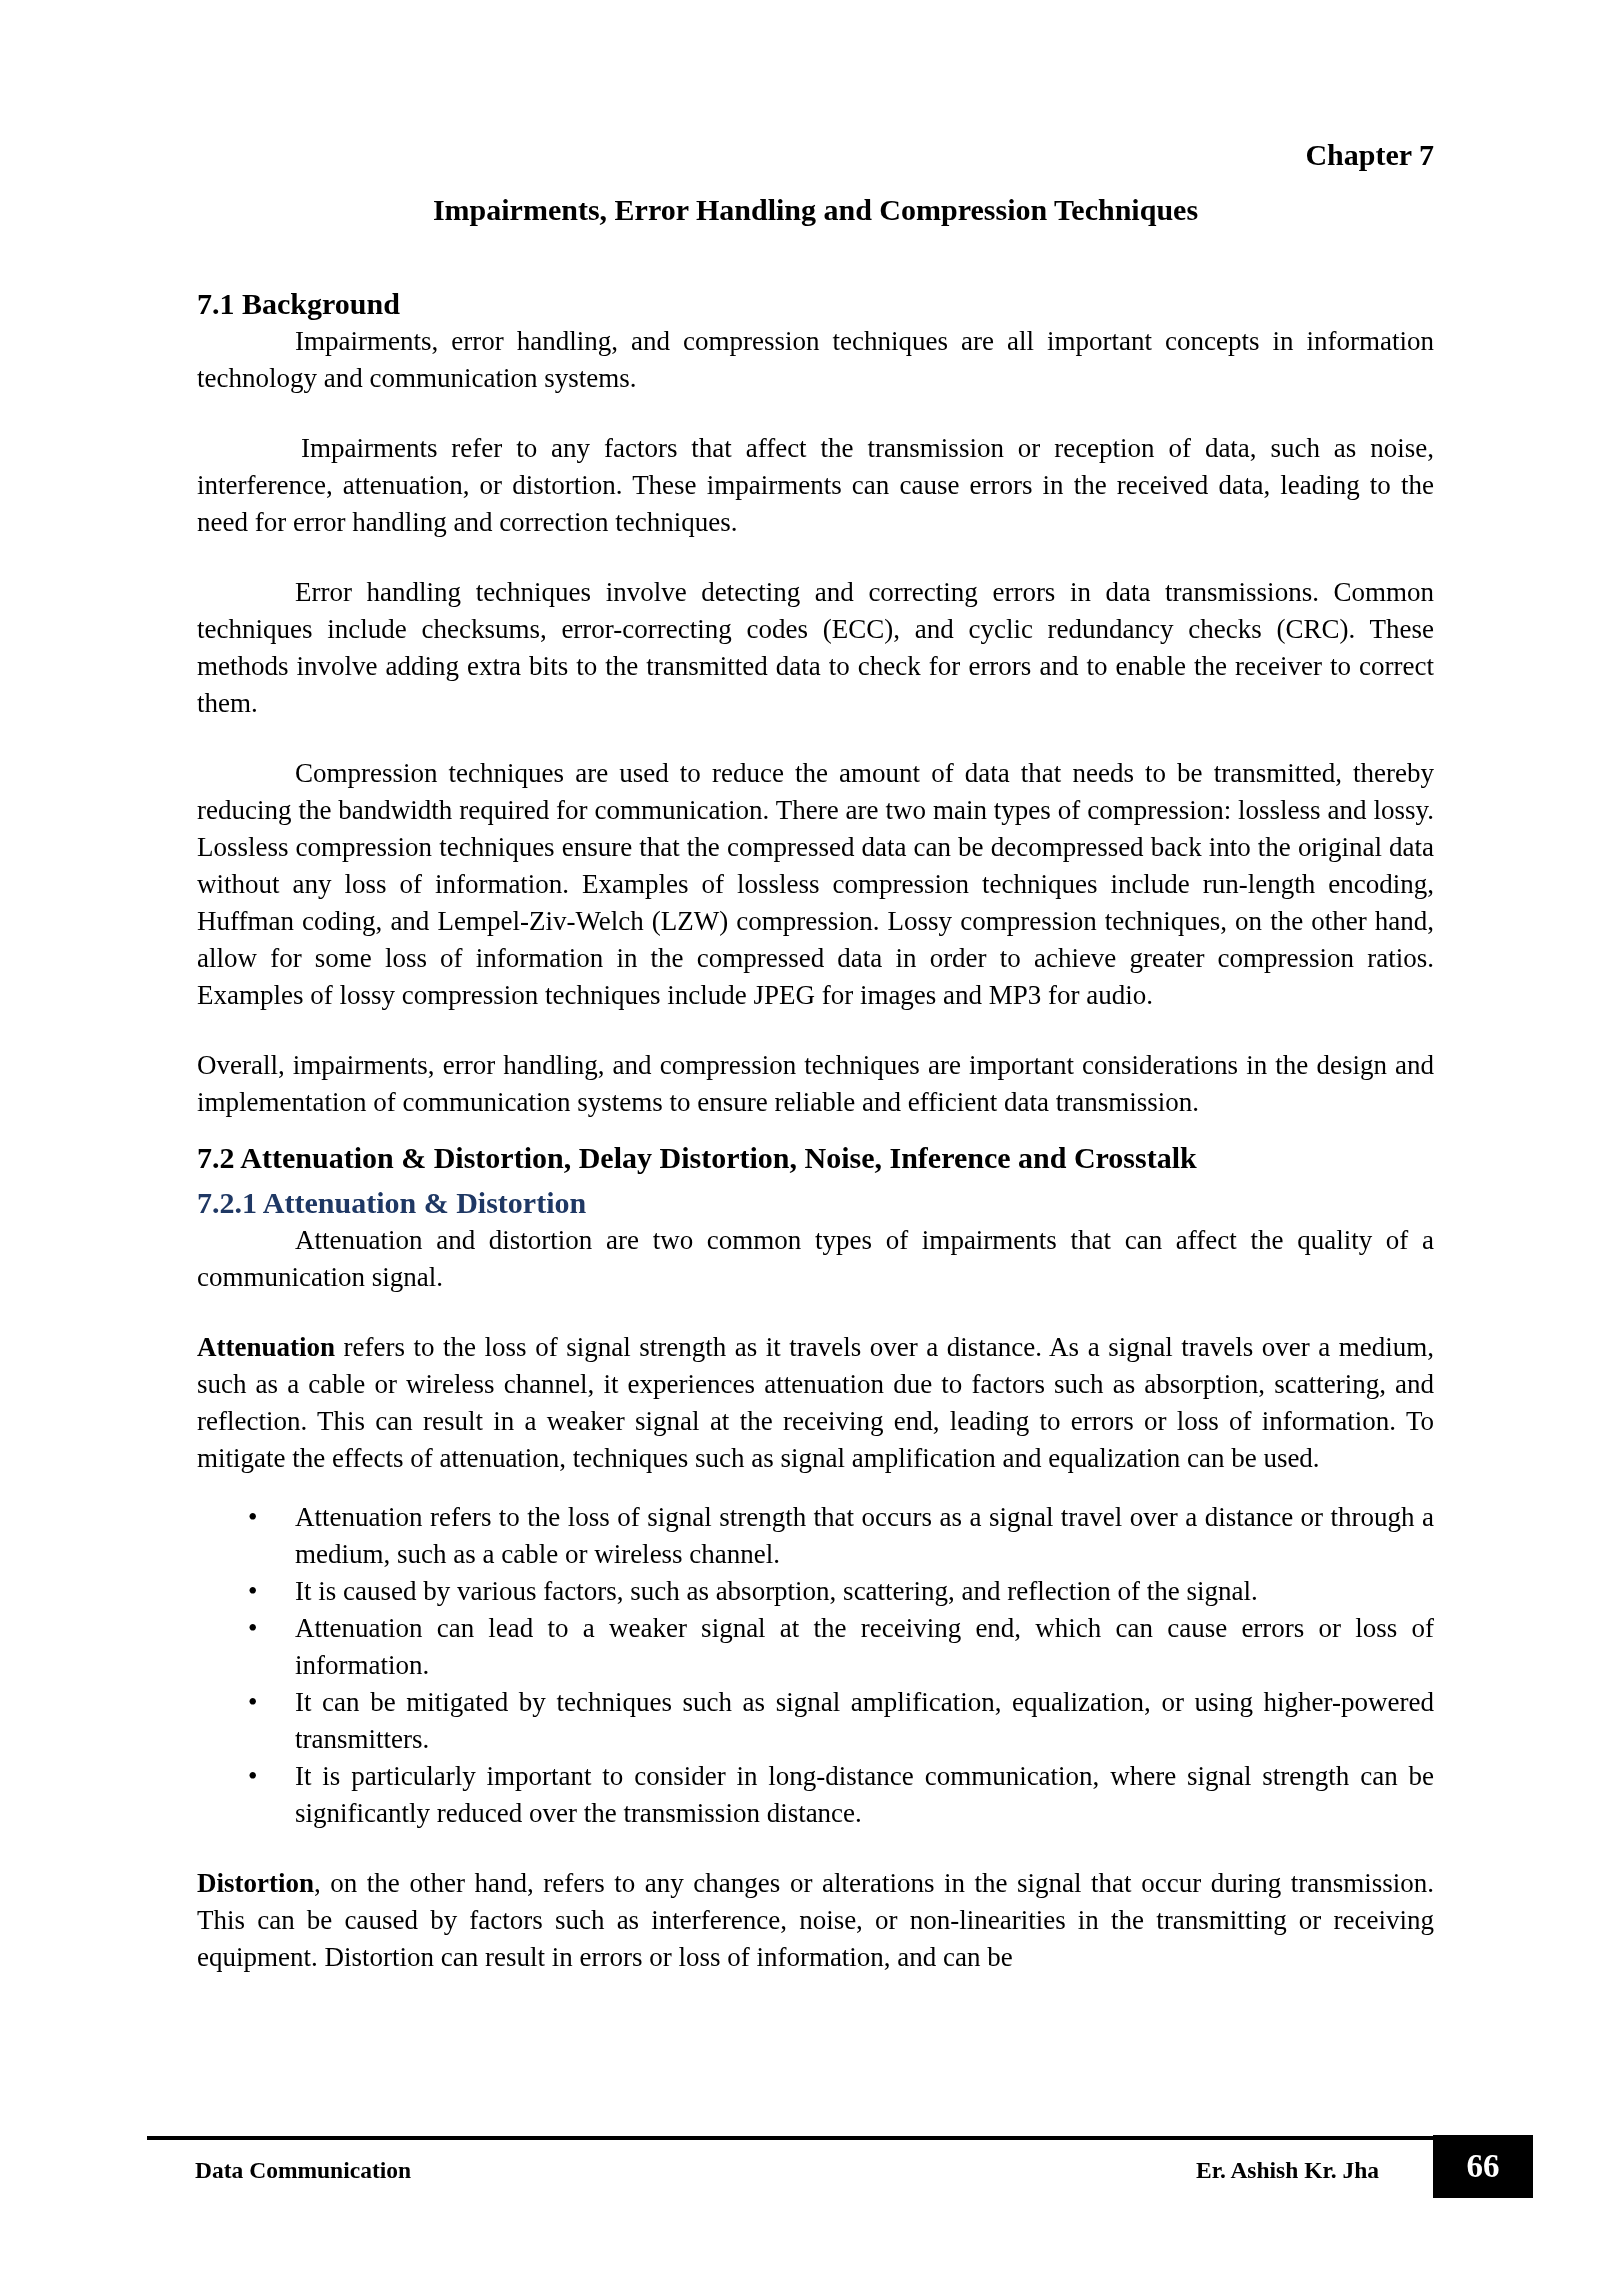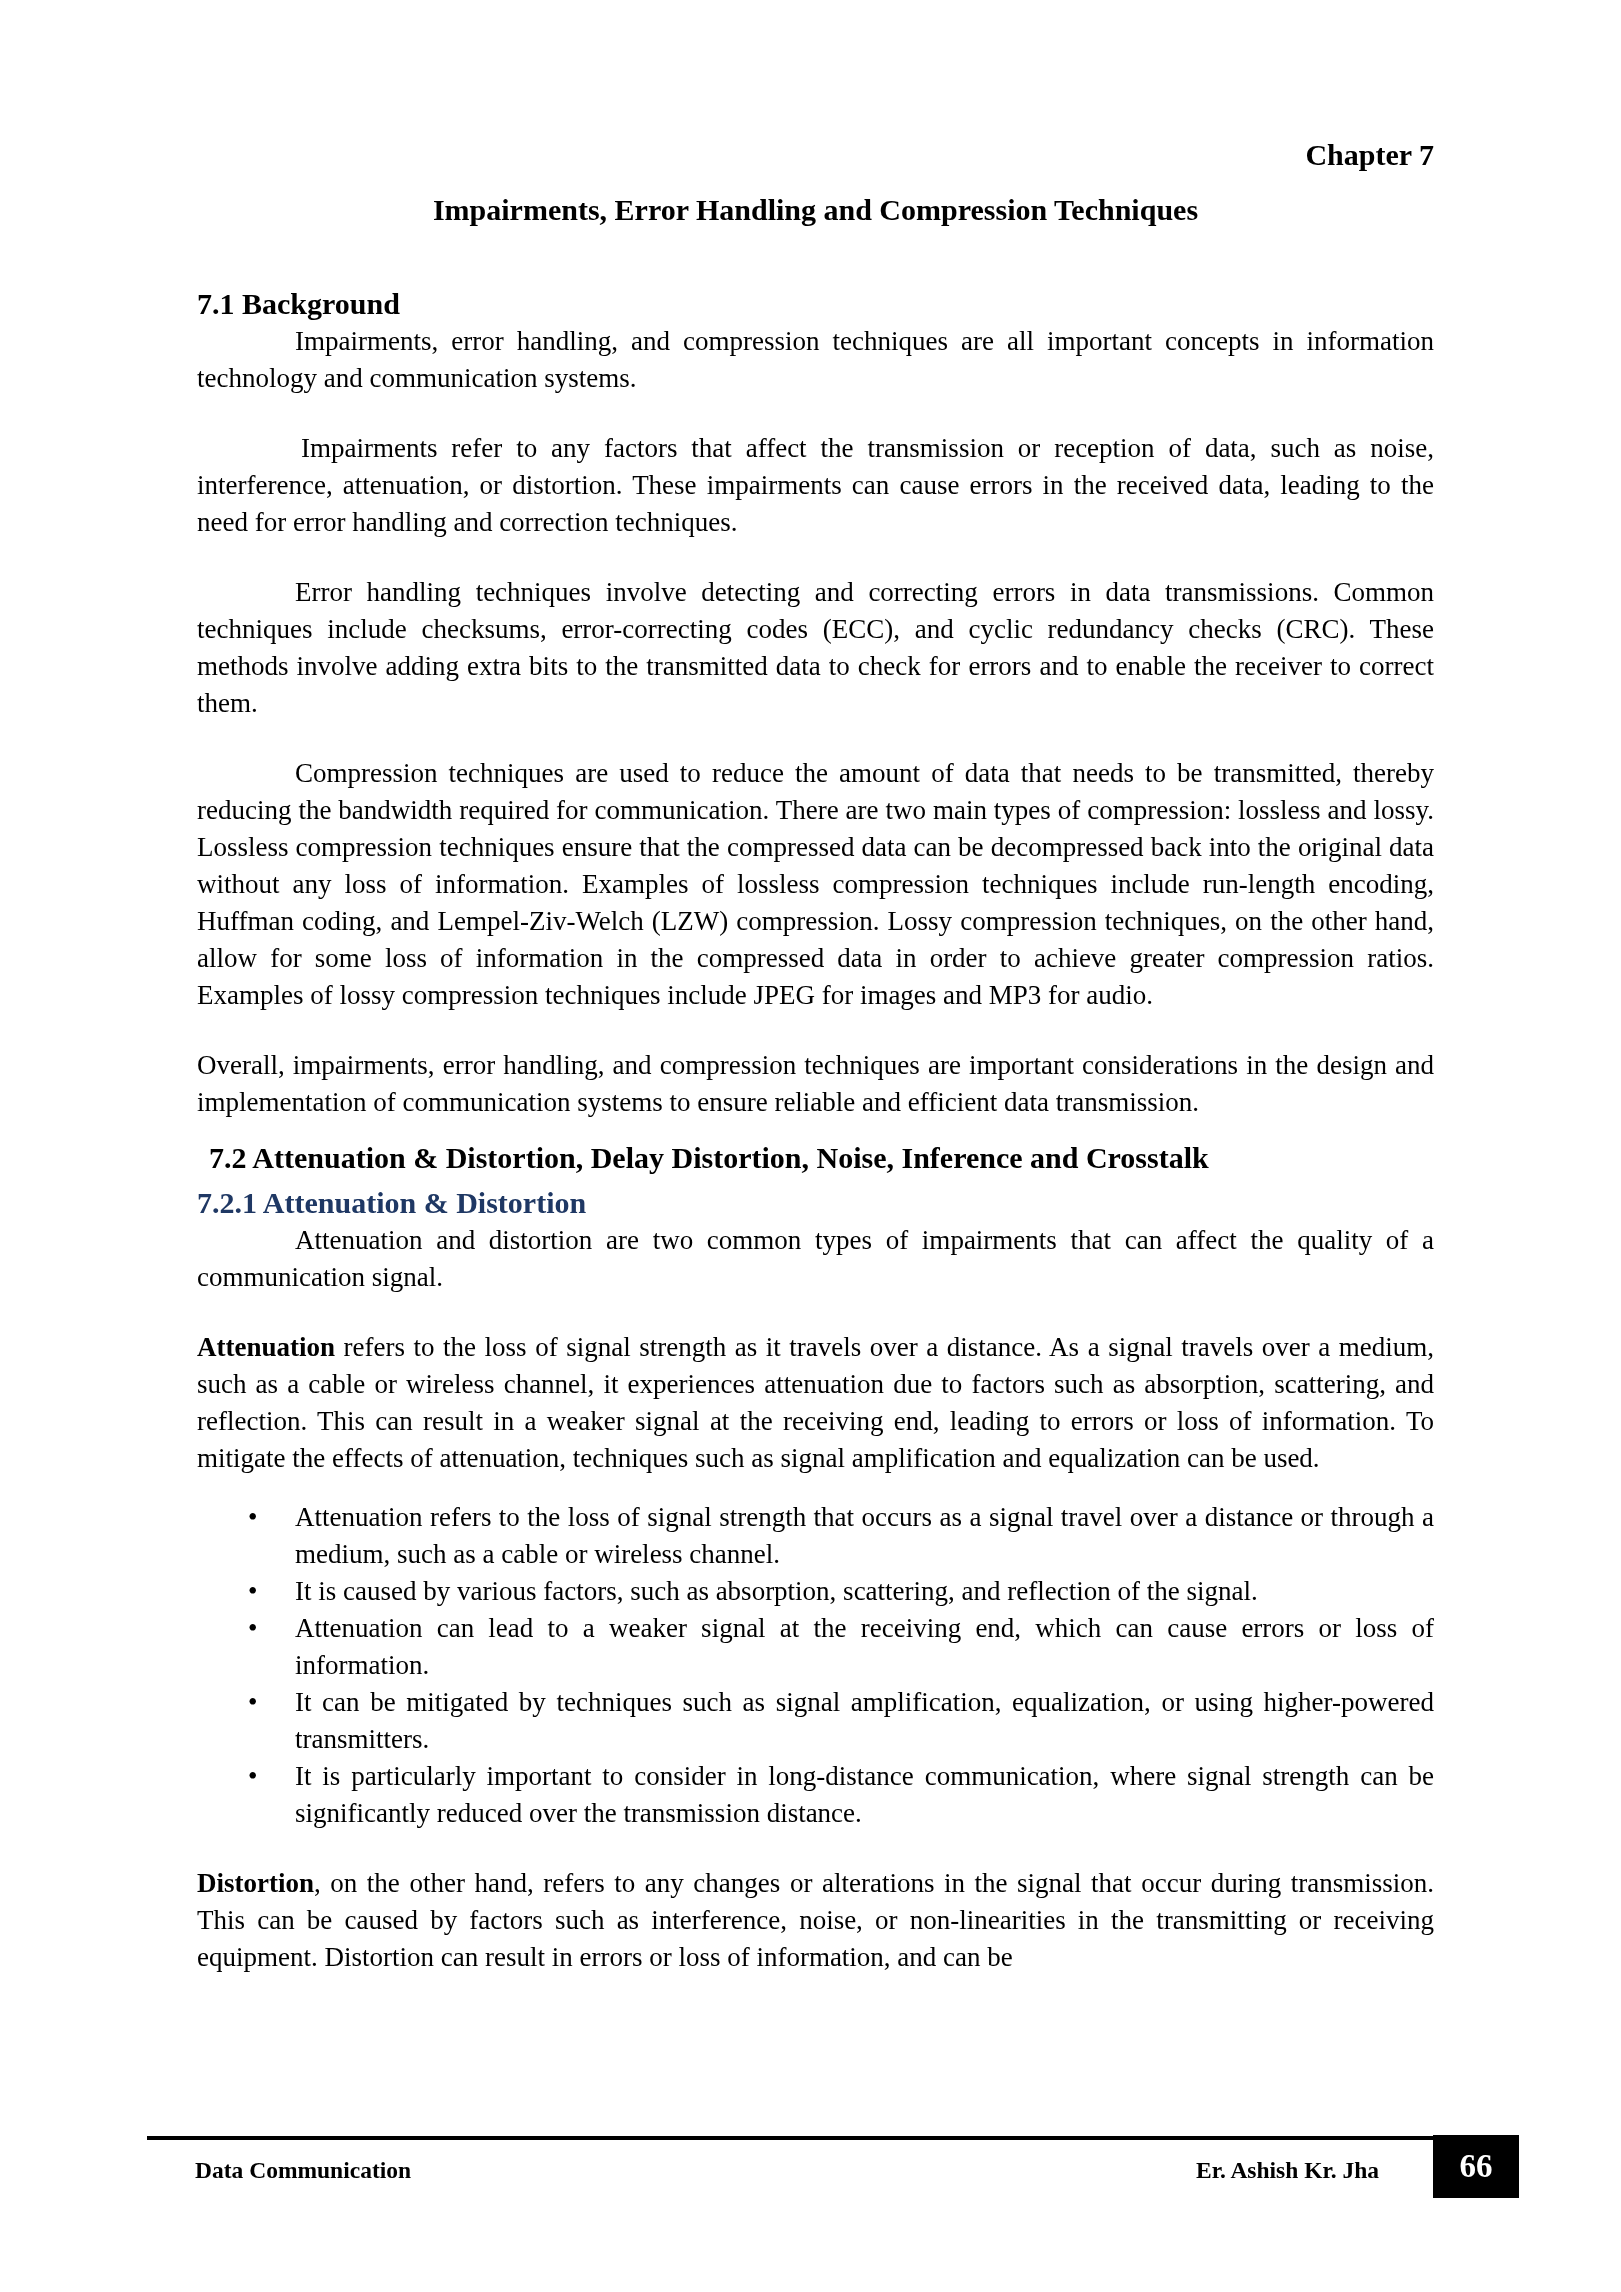--- a/index.html
+++ b/index.html
@@ -15,39 +15,39 @@
   p { margin: 0; text-align: justify; }
   p.indent { text-indent: 98px; }
   p.indent2 { text-indent: 104px; }
   .gap { margin-top: 33px; }
   ul.bullets { margin: 21.6px 0 0 0; padding: 0; list-style: none; }
   ul.bullets li { position: relative; padding-left: 98px; text-align: justify; }
   ul.bullets li .dot { position: absolute; left: 51px; top: 0; }
   .footer-line { position: absolute; left: 147px; top: 2136px; width: 1286px; height: 3.9px; background: #000; }
   .footer-left { position: absolute; left: 163px; top: 2157px; font-weight: bold; font-size: 23.5px; margin-left: 32px; }
   .footer-right { position: absolute; left: 1196px; top: 2157px; font-weight: bold; font-size: 23.5px; }
-  .page-box { position: absolute; left: 1433px; top: 2135px; width: 86px; height: 63px; background: #000; color: #fff;
+  .page-box { position: absolute; left: 1433px; top: 2135px; width: 100px; height: 63px; background: #000; color: #fff;
               font-weight: bold; font-size: 33px; display: flex; align-items: center; justify-content: center; }
 </style>
 </head>
 <body>
 
 <div class="page">
   <div class="content">
     <p class="chapter-num">Chapter 7</p>
     <p class="chapter-title">Impairments, Error Handling and Compression Techniques</p>
 
     <h2 class="sec">7.1 Background</h2>
     <p class="indent">Impairments, error handling, and compression techniques are all important concepts in information technology and communication systems.</p>
     <p class="indent2 gap">Impairments refer to any factors that affect the transmission or reception of data, such as noise, interference, attenuation, or distortion. These impairments can cause errors in the received data, leading to the need for error handling and correction techniques.</p>
     <p class="indent gap">Error handling techniques involve detecting and correcting errors in data transmissions. Common techniques include checksums, error-correcting codes (ECC), and cyclic redundancy checks (CRC). These methods involve adding extra bits to the transmitted data to check for errors and to enable the receiver to correct them.</p>
     <p class="indent gap">Compression techniques are used to reduce the amount of data that needs to be transmitted, thereby reducing the bandwidth required for communication. There are two main types of compression: lossless and lossy. Lossless compression techniques ensure that the compressed data can be decompressed back into the original data without any loss of information. Examples of lossless compression techniques include run-length encoding, Huffman coding, and Lempel-Ziv-Welch (LZW) compression. Lossy compression techniques, on the other hand, allow for some loss of information in the compressed data in order to achieve greater compression ratios. Examples of lossy compression techniques include JPEG for images and MP3 for audio.</p>
     <p class="gap">Overall, impairments, error handling, and compression techniques are important considerations in the design and implementation of communication systems to ensure reliable and efficient data transmission.</p>
 
-    <h2 class="sec2" style="margin-top:17.6px;margin-left:12px;">7.2 Attenuation &amp; Distortion, Delay Distortion, Noise, Inference and Crosstalk</h2>
+    <h2 class="sec2" style="margin-top:17.6px;">7.2 Attenuation &amp; Distortion, Delay Distortion, Noise, Inference and Crosstalk</h2>
     <h3 class="sub" style="color: rgb(31, 56, 100);">7.2.1 Attenuation &amp; Distortion</h3>
     <p class="indent">Attenuation and distortion are two common types of impairments that can affect the quality of a communication signal.</p>
 
     <p class="gap"><b>Attenuation</b><span> refers to the loss of signal strength as it travels over a distance. As a signal travels over a medium, such as a cable or wireless channel, it experiences attenuation due to factors such as absorption, scattering, and reflection. This can result in a weaker signal at the receiving end, leading to errors or loss of information. To mitigate the effects of attenuation, techniques such as signal amplification and equalization can be used.</span></p>
 
     <ul class="bullets">
       <li><span class="dot">•</span><span>Attenuation refers to the loss of signal strength that occurs as a signal travel over a distance or through a medium, such as a cable or wireless channel.</span></li>
       <li><span class="dot">•</span><span>It is caused by various factors, such as absorption, scattering, and reflection of the signal.</span></li>
       <li><span class="dot">•</span><span>Attenuation can lead to a weaker signal at the receiving end, which can cause errors or loss of information.</span></li>
       <li><span class="dot">•</span><span>It can be mitigated by techniques such as signal amplification, equalization, or using higher-powered transmitters.</span></li>

